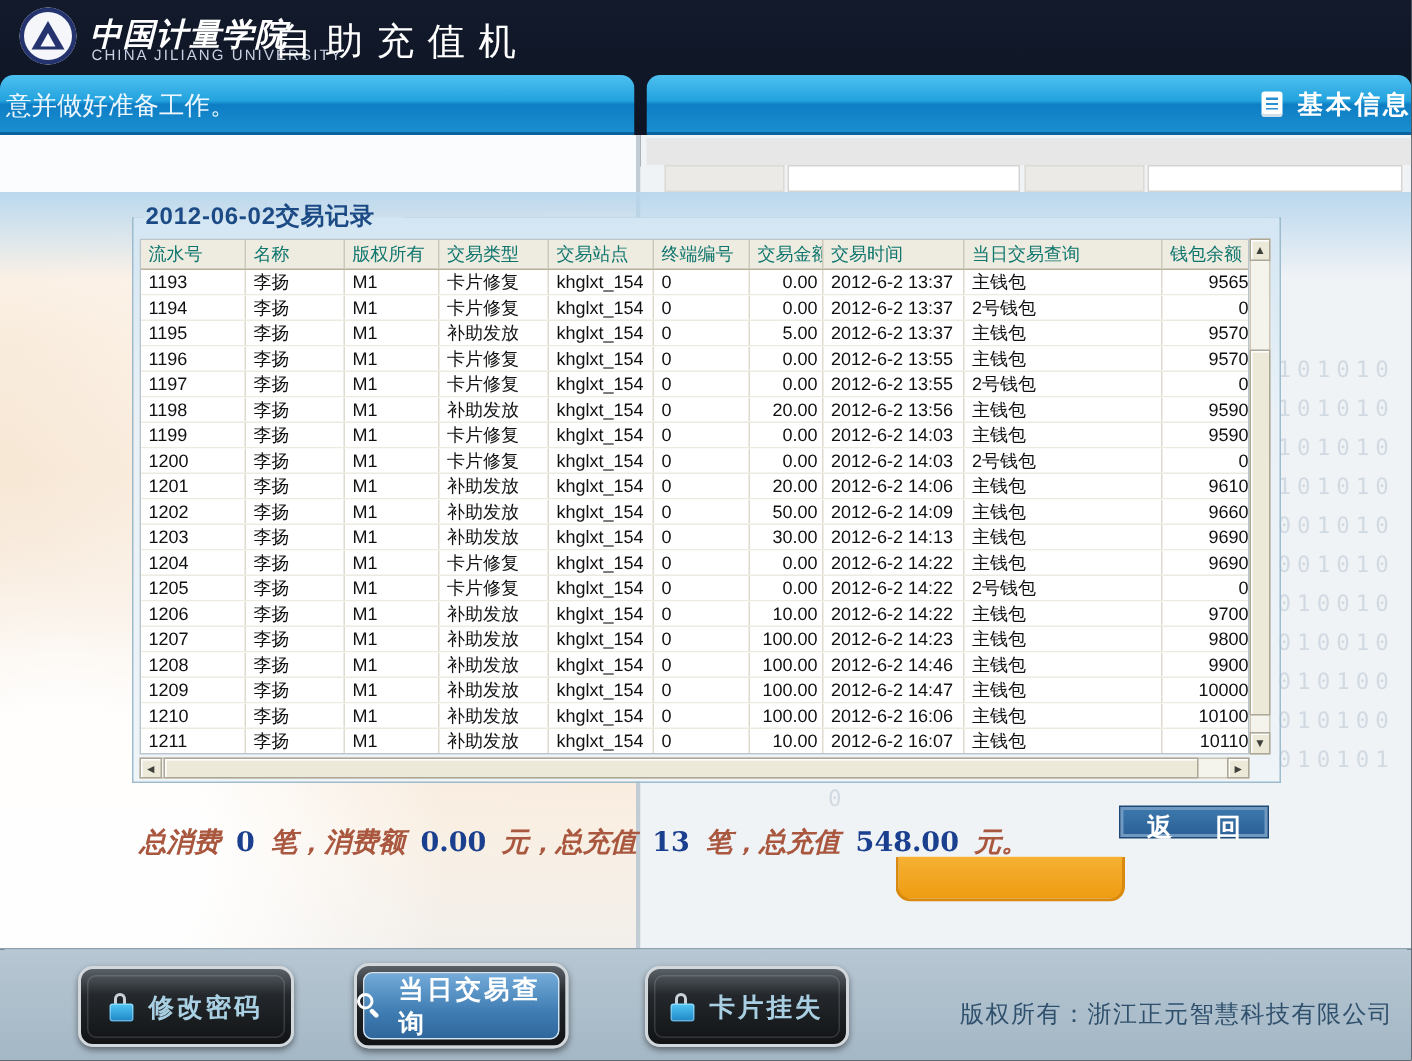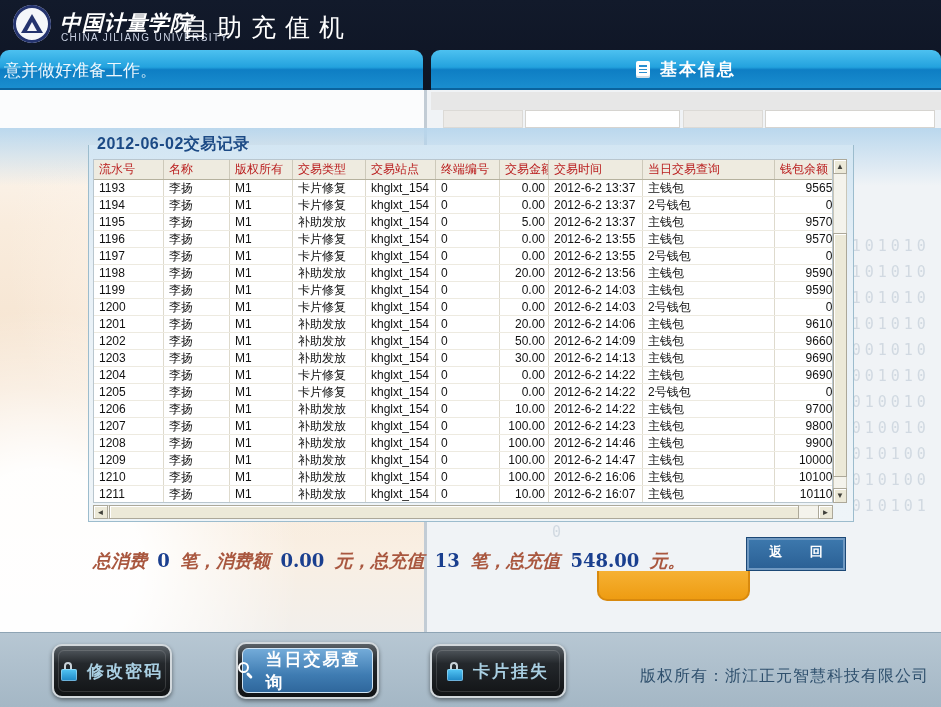--- a/index.html
+++ b/index.html
@@ -21,21 +21,21 @@
   #uni-name-en{position:absolute;left:61px;top:32px;color:#c9d1e2;font-size:10px;letter-spacing:1.4px;}
   #app-title{position:absolute;left:183px;top:11px;color:#ffffff;font-size:25px;letter-spacing:9px;}
   
   .blue-bar{position:absolute;top:50px;height:38px;border-radius:9px 9px 0 0;
     background:linear-gradient(180deg,#4dc1f0 0%,#23a2de 45%,#0e7ec4 52%,#1a8ecf 100%);
     border-bottom:2px solid #0a639e;}
   #notice-bar{left:0;width:423px;}
   #notice-text{position:absolute;left:4px;top:9px;color:#eef7fd;font-size:17px;}
   #info-bar{left:431px;width:510px;}
   #info-bar-inner{position:absolute;left:0;top:0;width:100%;height:100%;
-    display:flex;align-items:center;justify-content:center;gap:10px;}
+    display:flex;align-items:center;justify-content:flex-end;gap:10px;}
   #doc-icon{width:14px;height:17px;background:#ffffff;border-radius:2px;
     box-shadow:inset 0 -2px 0 rgba(180,200,215,.6);position:relative;}
   #doc-icon::before{content:"";position:absolute;left:3px;top:4px;width:8px;height:8px;
     background:repeating-linear-gradient(180deg,#2a8fd0 0 1.5px,transparent 1.5px 3.5px);}
   #info-title{color:#ffffff;font-size:17px;font-weight:bold;letter-spacing:2px;}
   
   #left-panel{position:absolute;left:0;top:90px;width:424px;height:542px;
     background:
       radial-gradient(circle at 10% 88%, rgba(255,255,255,.95) 0 16%, rgba(255,255,255,0) 42%),
       radial-gradient(circle at 70% 30%, rgba(253,244,235,.9) 0 25%, rgba(253,244,235,0) 60%),
@@ -63,21 +63,21 @@
     background:linear-gradient(180deg,#d3e6f3 0%,#e9f1f7 35%,#eef4f8 100%);}
   .frame-top{position:absolute;top:145px;height:1px;background:#9cbccd;}
   #frame-top-a{left:88px;width:8px;} #frame-top-b{left:268px;width:586px;}
   #dialog-title{position:absolute;left:97px;top:134px;color:#1c4a85;font-size:16px;
     font-weight:bold;letter-spacing:.5px;}
   
   #tablewrap{position:absolute;left:93px;top:159px;width:740px;height:344px;overflow:hidden;
     background:#ffffff;border:1px solid #b9c6ce;box-sizing:border-box;}
   .thead,.trow{display:flex;width:775px;}
   .thead{background:#eeebe0;border-bottom:1px solid #b5b19e;}
-  .thead .cell{height:19px;line-height:19px;font-size:12px;color:#b91c1c;border-right:1px solid #cdc9ba;}
+  .thead .cell{height:19px;line-height:19px;font-size:12px;color:#0f766e;border-right:1px solid #cdc9ba;}
   .trow{border-bottom:1px solid #edeae0;background:#fff;}
   .trow .cell{height:16px;line-height:16px;font-size:12px;color:#111;border-right:1px solid #dedacd;}
   .cell{box-sizing:border-box;padding:0 3px 0 5px;white-space:nowrap;overflow:hidden;flex:0 0 auto;}
   .c0{width:70px;} .c1{width:66px;} .c2{width:63px;} .c3{width:73px;} .c4{width:70px;}
   .c5{width:64px;} .c6{width:49px;text-align:right;} .c7{width:94px;} .c8{width:132px;}
   .c9{width:78px;text-align:right;}
   .thead .c6,.thead .c9{text-align:left;}
   
   .sb-btn{position:absolute;background:#ece9d8;border:1px solid #aca899;
     box-shadow:inset 1px 1px 0 #ffffff;box-sizing:border-box;color:#40403a;
@@ -92,39 +92,39 @@
     background:#f4f3ec;border:1px solid #c9c6b8;box-sizing:border-box;}
   #hs-left{left:93px;top:505px;width:15px;height:14px;} #hs-left::before{content:"◄";}
   #hs-right{left:818px;top:505px;width:15px;height:14px;} #hs-right::before{content:"►";}
   #hs-thumb{position:absolute;left:109px;top:505px;width:690px;height:14px;
     background:#ece9d8;border:1px solid #aca899;box-shadow:inset 1px 1px 0 #fff;box-sizing:border-box;}
   
   #summary{position:absolute;left:93px;top:540px;width:660px;font-family:"DejaVu Serif",serif;
     font-size:18px;font-weight:bold;white-space:nowrap;margin-top:9px;}
   .sum-label{color:#a9573f;font-style:italic;}
   .sum-value{color:#1a3f8f;padding:0 4px;}
-  #back-button{position:absolute;left:746px;top:537px;width:100px;height:34px;
+  #back-button{position:absolute;left:746px;top:537px;width:100px;height:22px;
     background:linear-gradient(180deg,#3d79ae,#2a5f94);border:1px solid #1c4876;
     box-shadow:inset 0 0 0 2px #7099c2;box-sizing:border-box;
-    color:#ffffff;font-size:13px;font-weight:bold;letter-spacing:12px;
+    color:#ffffff;font-size:17px;font-weight:bold;letter-spacing:12px;
     text-align:center;line-height:27px;padding-left:12px;cursor:pointer;}
   
   #bottom-bar{position:absolute;left:0;top:632px;width:941px;height:75px;
     background:linear-gradient(180deg,#b7c7d3,#a4b7c5);border-top:1px solid #8ea4b4;box-sizing:border-box;}
   .big-btn{position:absolute;height:54px;border-radius:10px;border:2px solid #d2d8dc;
     background:linear-gradient(180deg,#5a6167 0%,#24282c 35%,#111315 100%);
     box-shadow:0 2px 4px rgba(0,0,0,.45);box-sizing:border-box;cursor:pointer;
     display:flex;align-items:center;justify-content:center;gap:10px;}
   .big-btn .inner{position:absolute;left:4px;top:4px;right:4px;bottom:4px;border-radius:6px;
     border:1px solid rgba(255,255,255,.14);}
   .big-btn.active .inner{background:linear-gradient(180deg,#73abd9 0%,#3f7cb2 60%,#2f679c 100%);
     border:1px solid #cfe4f4;}
   .big-btn .label{position:relative;color:#a9cfe2;font-size:17px;font-weight:bold;letter-spacing:2px;}
   .big-btn.active .label{color:#ffffff;}
-  #btn-password{left:52px;top:644px;width:120px;}
+  #btn-password{left:52px;top:644px;width:144px;}
   #btn-query{left:236px;top:642px;width:143px;height:57px;}
   #btn-loss{left:430px;top:644px;width:136px;}
   .lock-icon{position:relative;width:16px;height:19px;}
   .lock-icon::before{content:"";position:absolute;left:3px;top:0;width:8px;height:9px;
     border:2px solid #c9d2d8;border-bottom:none;border-radius:5px 5px 0 0;box-sizing:border-box;}
   .lock-icon::after{content:"";position:absolute;left:0;top:7px;width:16px;height:12px;
     border-radius:2px;background:linear-gradient(180deg,#53c6f5,#1d86c4);
     box-shadow:inset 0 0 0 1px rgba(255,255,255,.35);}
   .search-icon{position:relative;width:18px;height:18px;}
   .search-icon::before{content:"";position:absolute;left:0;top:0;width:11px;height:11px;

